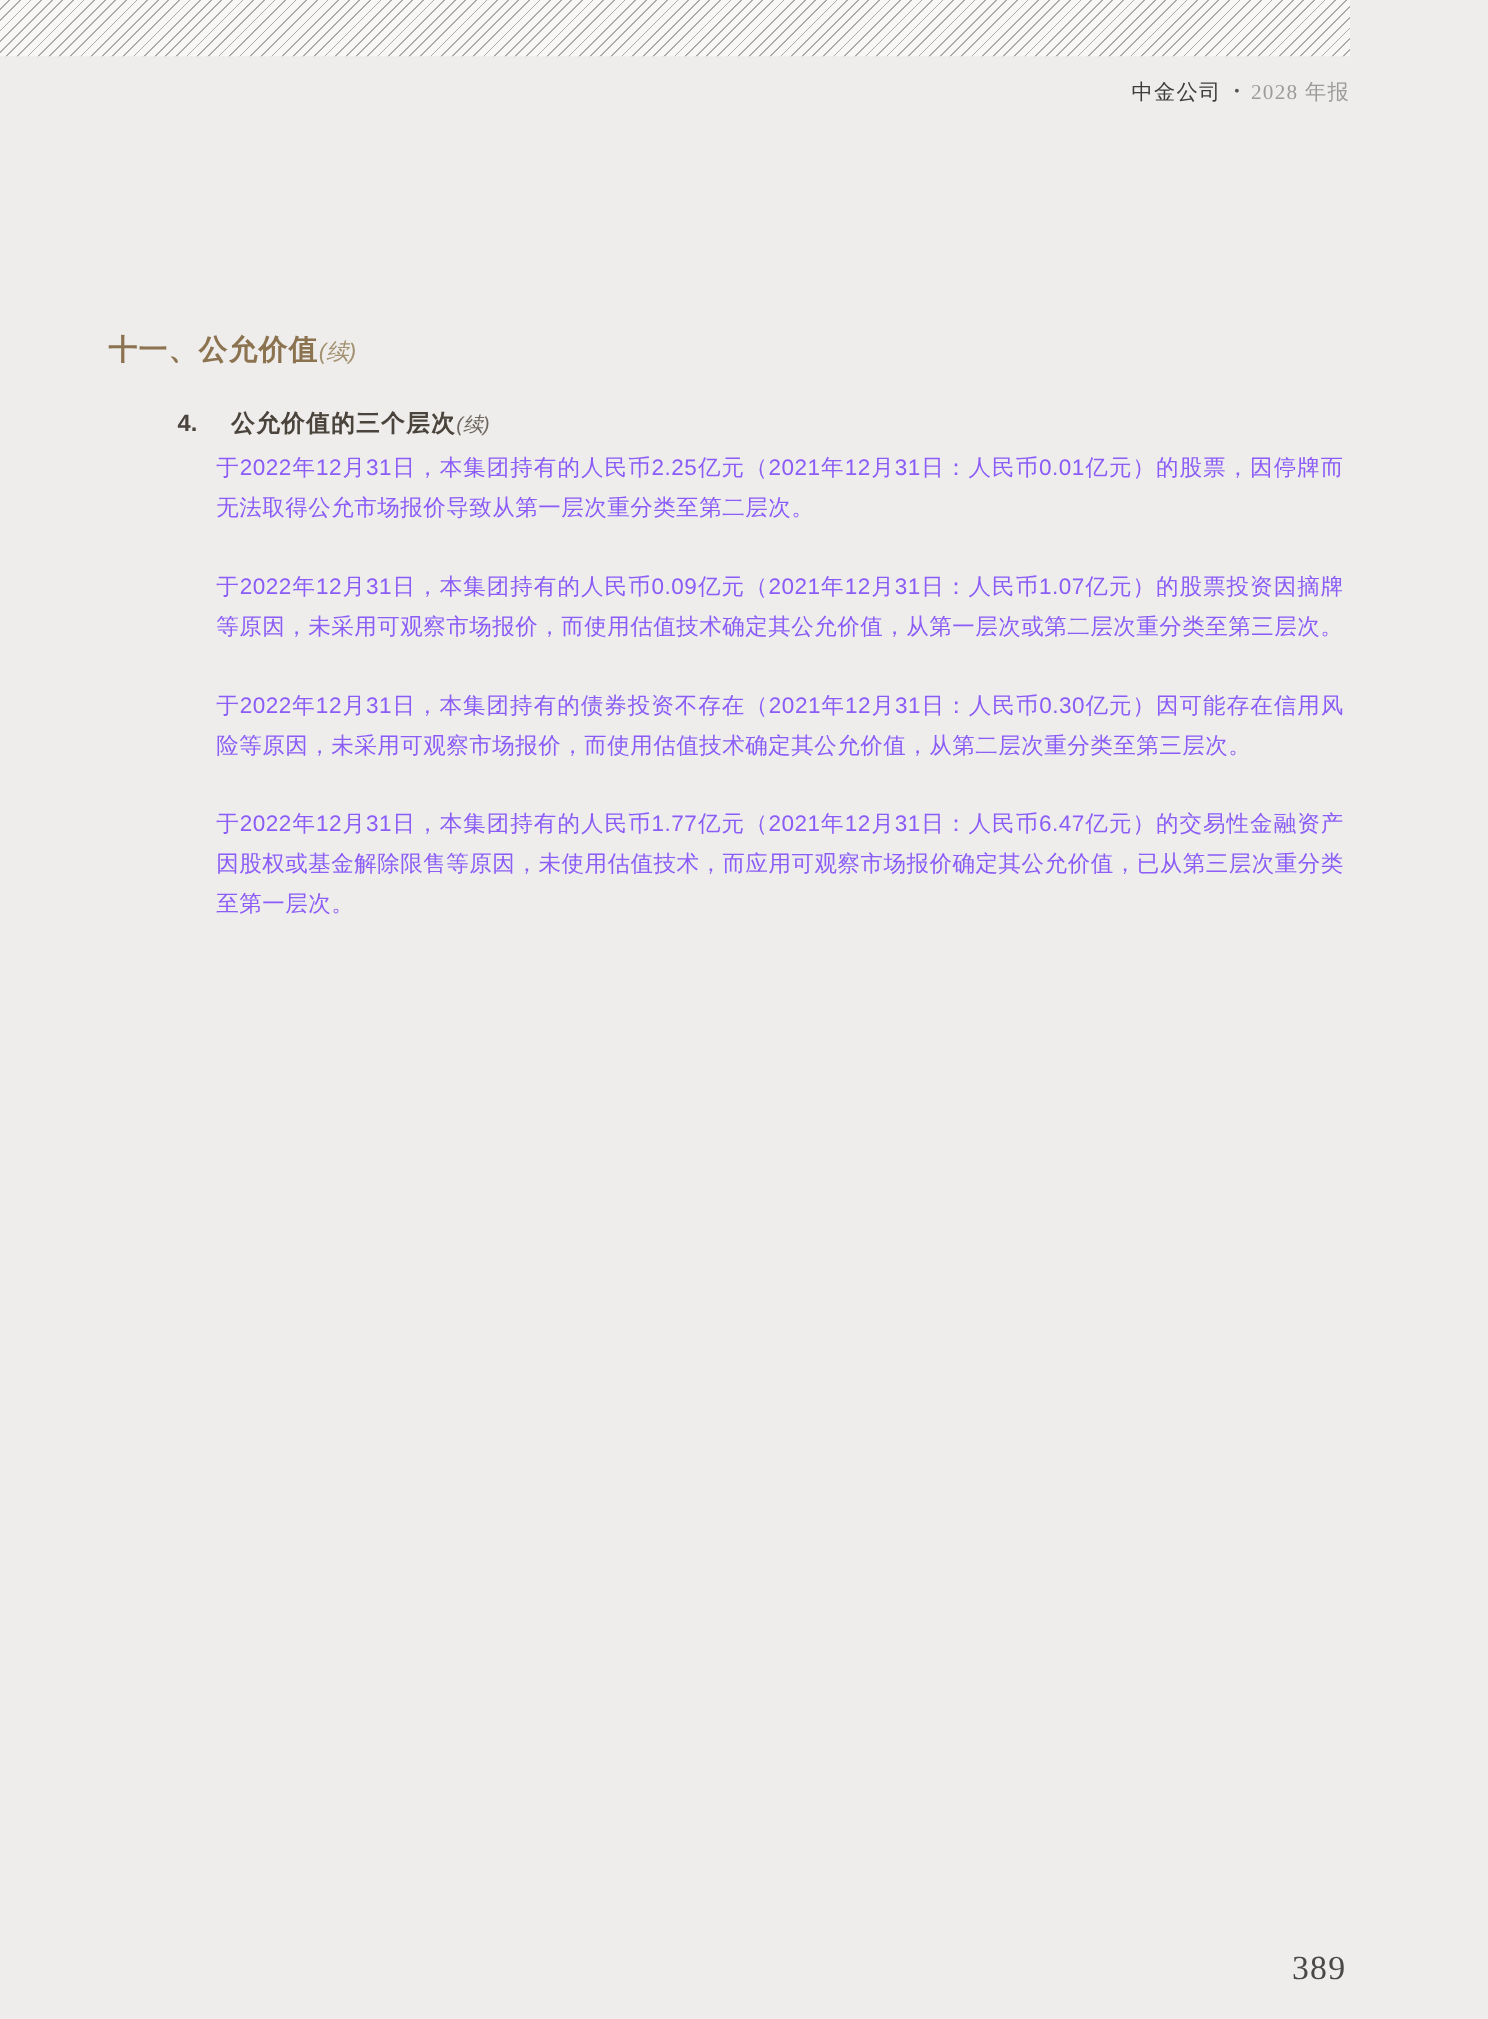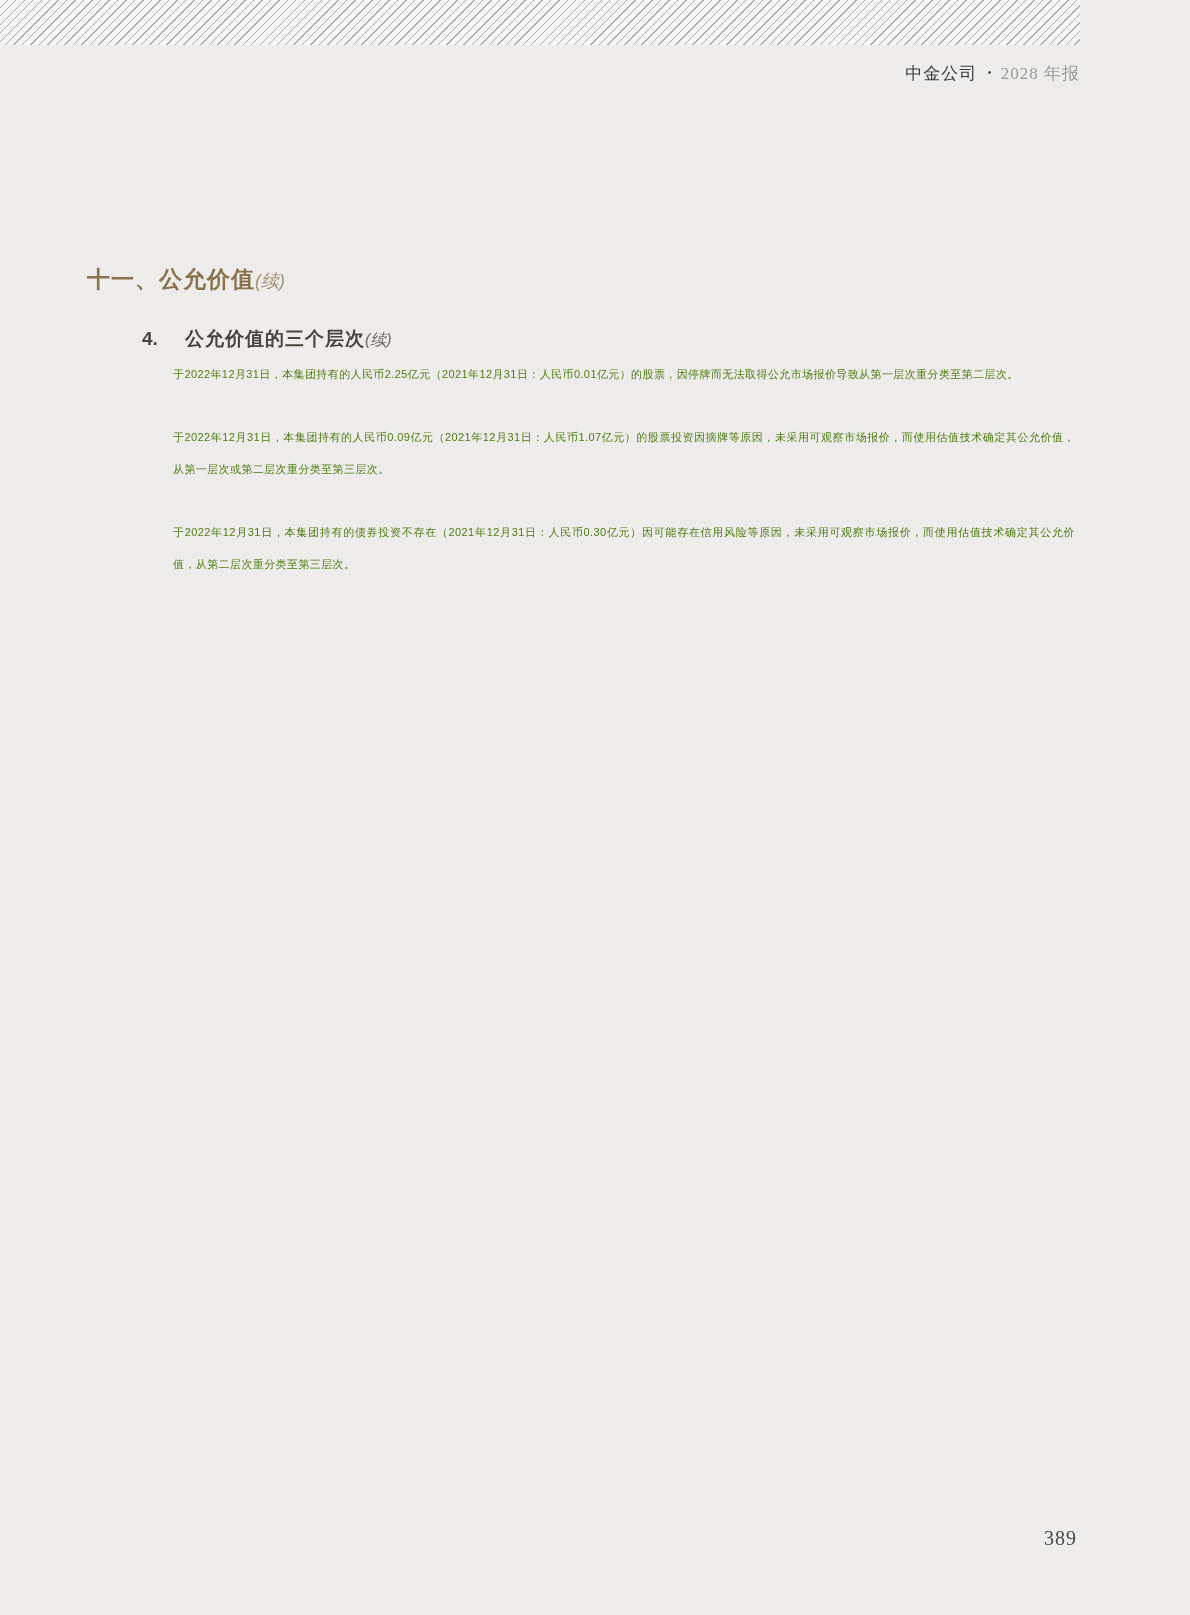--- a/index.html
+++ b/index.html
@@ -88,33 +88,33 @@
     color: #6e665e;
   }
   .doc-body {
     position: absolute;
     left: 173px;
     top: 358px;
     width: 902px;
   }
   .doc-body p {
     margin: 0 0 31px 0;
-    font-size: 11px;
+    font-size: 18px;
     line-height: 32px;
-    color: #4d7c0f;
+    color: #8b5cf6;
     text-align: justify;
     text-align-last: left;
     letter-spacing: 0.4px;
   }
   .page-number {
     position: absolute;
     right: 113px;
-    top: 1527px;
+    top: 1559px;
     font-family: "Liberation Serif", "DejaVu Serif", serif;
-    font-size: 20px;
+    font-size: 27px;
     color: #49494 7;
     color: #494947;
     letter-spacing: 1px;
   }
 </style>
 </head>
 <body>
 
 <div class="hatch-band"></div>
 
@@ -127,15 +127,16 @@
 </h1>
 
 <h2 class="subsection-title">
   <span class="index">4.</span><span>公允价值的三个层次</span><span class="cont">(续)</span>
 </h2>
 
 <div class="doc-body">
   <p>于2022年12月31日，本集团持有的人民币2.25亿元（2021年12月31日：人民币0.01亿元）的股票，因停牌而无法取得公允市场报价导致从第一层次重分类至第二层次。</p>
   <p>于2022年12月31日，本集团持有的人民币0.09亿元（2021年12月31日：人民币1.07亿元）的股票投资因摘牌等原因，未采用可观察市场报价，而使用估值技术确定其公允价值，从第一层次或第二层次重分类至第三层次。</p>
   <p>于2022年12月31日，本集团持有的债券投资不存在（2021年12月31日：人民币0.30亿元）因可能存在信用风险等原因，未采用可观察市场报价，而使用估值技术确定其公允价值，从第二层次重分类至第三层次。</p>
+  <p>于2022年12月31日，本集团持有的人民币1.77亿元（2021年12月31日：人民币6.47亿元）的交易性金融资产因股权或基金解除限售等原因，未使用估值技术，而应用可观察市场报价确定其公允价值，已从第三层次重分类至第一层次。</p>
 </div>
 
 <div class="page-number">389</div>
 
 </body></html>

